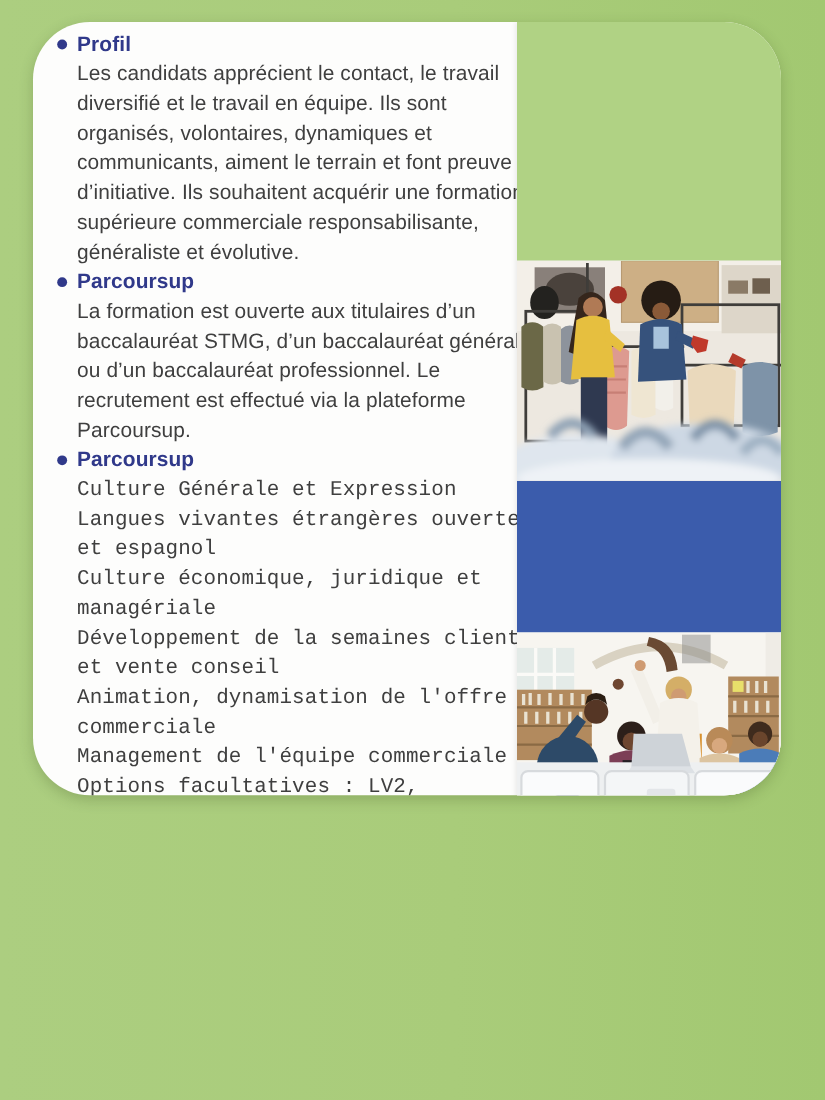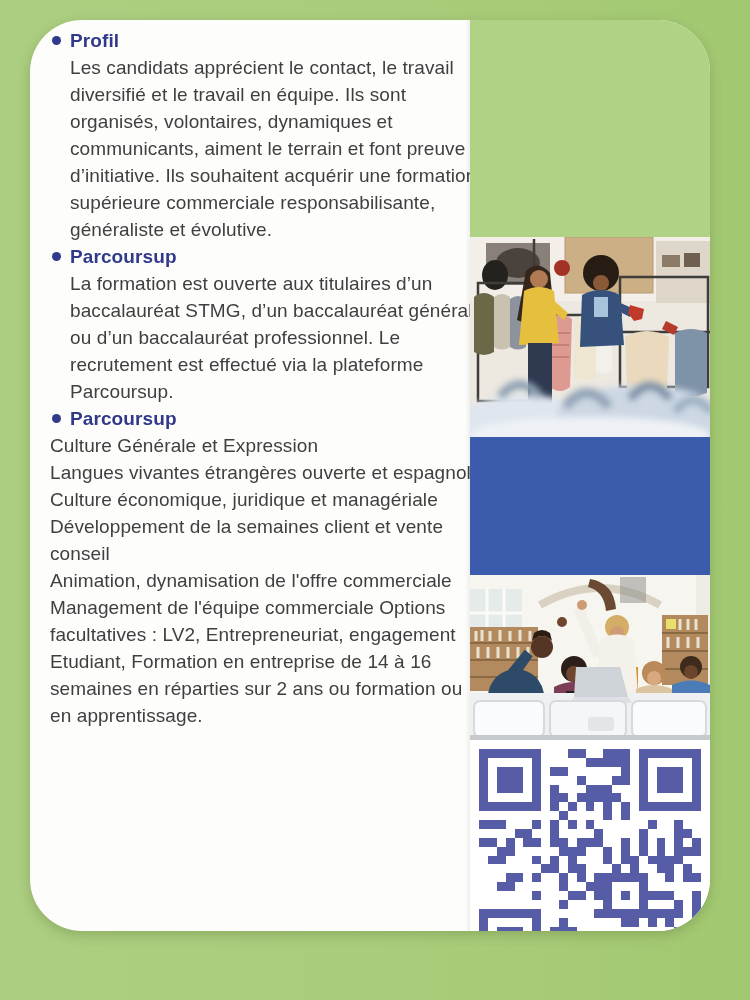--- a/index.html
+++ b/index.html
@@ -11,21 +11,21 @@
     --qr-purple:#575ca7;
   }
   *{box-sizing:border-box;margin:0;padding:0;}
   html,body{width:750px;height:1000px;}
   body{
     font-family:"Liberation Sans","DejaVu Sans",sans-serif;
     background:linear-gradient(90deg,#acce80 0%,var(--page-green) 55%,#a2c871 100%);
     position:relative;overflow:hidden;
   }
   .card{
-    position:absolute;left:30px;top:20px;width:680px;height:911px;
+    position:absolute;left:30px;top:20px;width:680px;height:703px;
     background:#fdfdfc;border-radius:52px;overflow:hidden;
     box-shadow:0 4px 12px rgba(60,80,30,.25);
   }
   
   .text-col{
     position:absolute;left:20px;top:7px;width:436px;
     color:var(--body-text);
     font-size:19px;line-height:27px;letter-spacing:.1px;
   }
   .section{margin:0;}
@@ -33,21 +33,21 @@
   .bullet{
     width:9px;height:9px;border-radius:50%;
     background:var(--heading-blue);
     margin:0 9px 0 2px;flex:0 0 auto;
   }
   .heading{
     color:var(--heading-blue);font-weight:700;font-size:19px;
   }
   .body-text{margin-left:20px;}
   .body-text p{margin:0;}
-  .disc-list{list-style:none;}
+  .disc-list{list-style:none;margin-left:20px;font-family:Liberation Mono, monospace;}
   
   .media-col{
     position:absolute;left:440px;top:0;width:240px;height:955px;
     display:flex;flex-direction:column;
     box-shadow:-2px 0 4px rgba(0,0,0,.07);
   }
   .green-spacer{height:217px;background:var(--block-green);}
   .photo{position:relative;overflow:hidden;}
   .photo svg{display:block;width:100%;height:100%;}
   .photo-store{height:200px;background:#e9e4dc;}

